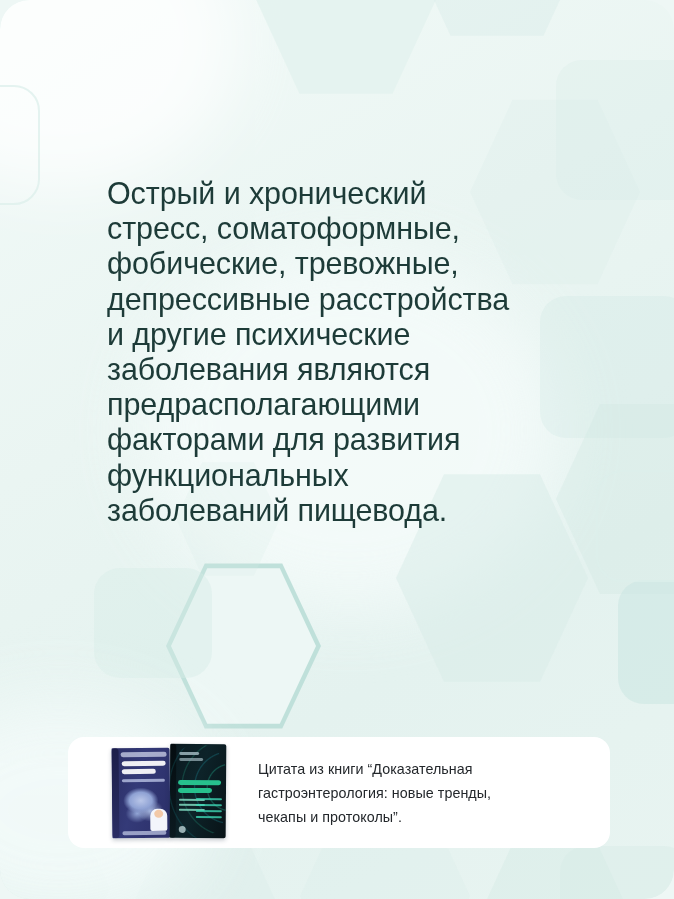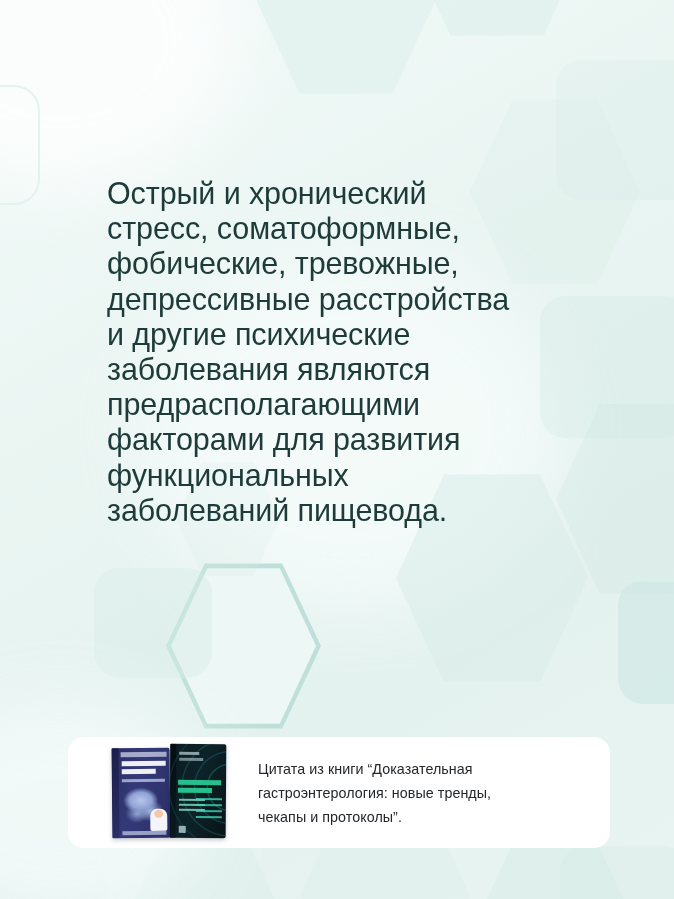--- a/index.html
+++ b/index.html
@@ -1,15 +1,15 @@
 <!DOCTYPE html>
 <html><head>
 <meta charset="utf-8">
 <style>
-  * { margin:0; padding:0; box-sizing:border-box; }
+  * { margin:0; padding:0; box-sizing:border-box;border-radius:29px; }
 
   html, body {
     width: 674px;
     height: 899px;
     overflow: hidden;
   }
 
   body {
     font-family: "Liberation Sans", "DejaVu Sans", sans-serif;
     background: #eef7f5;

